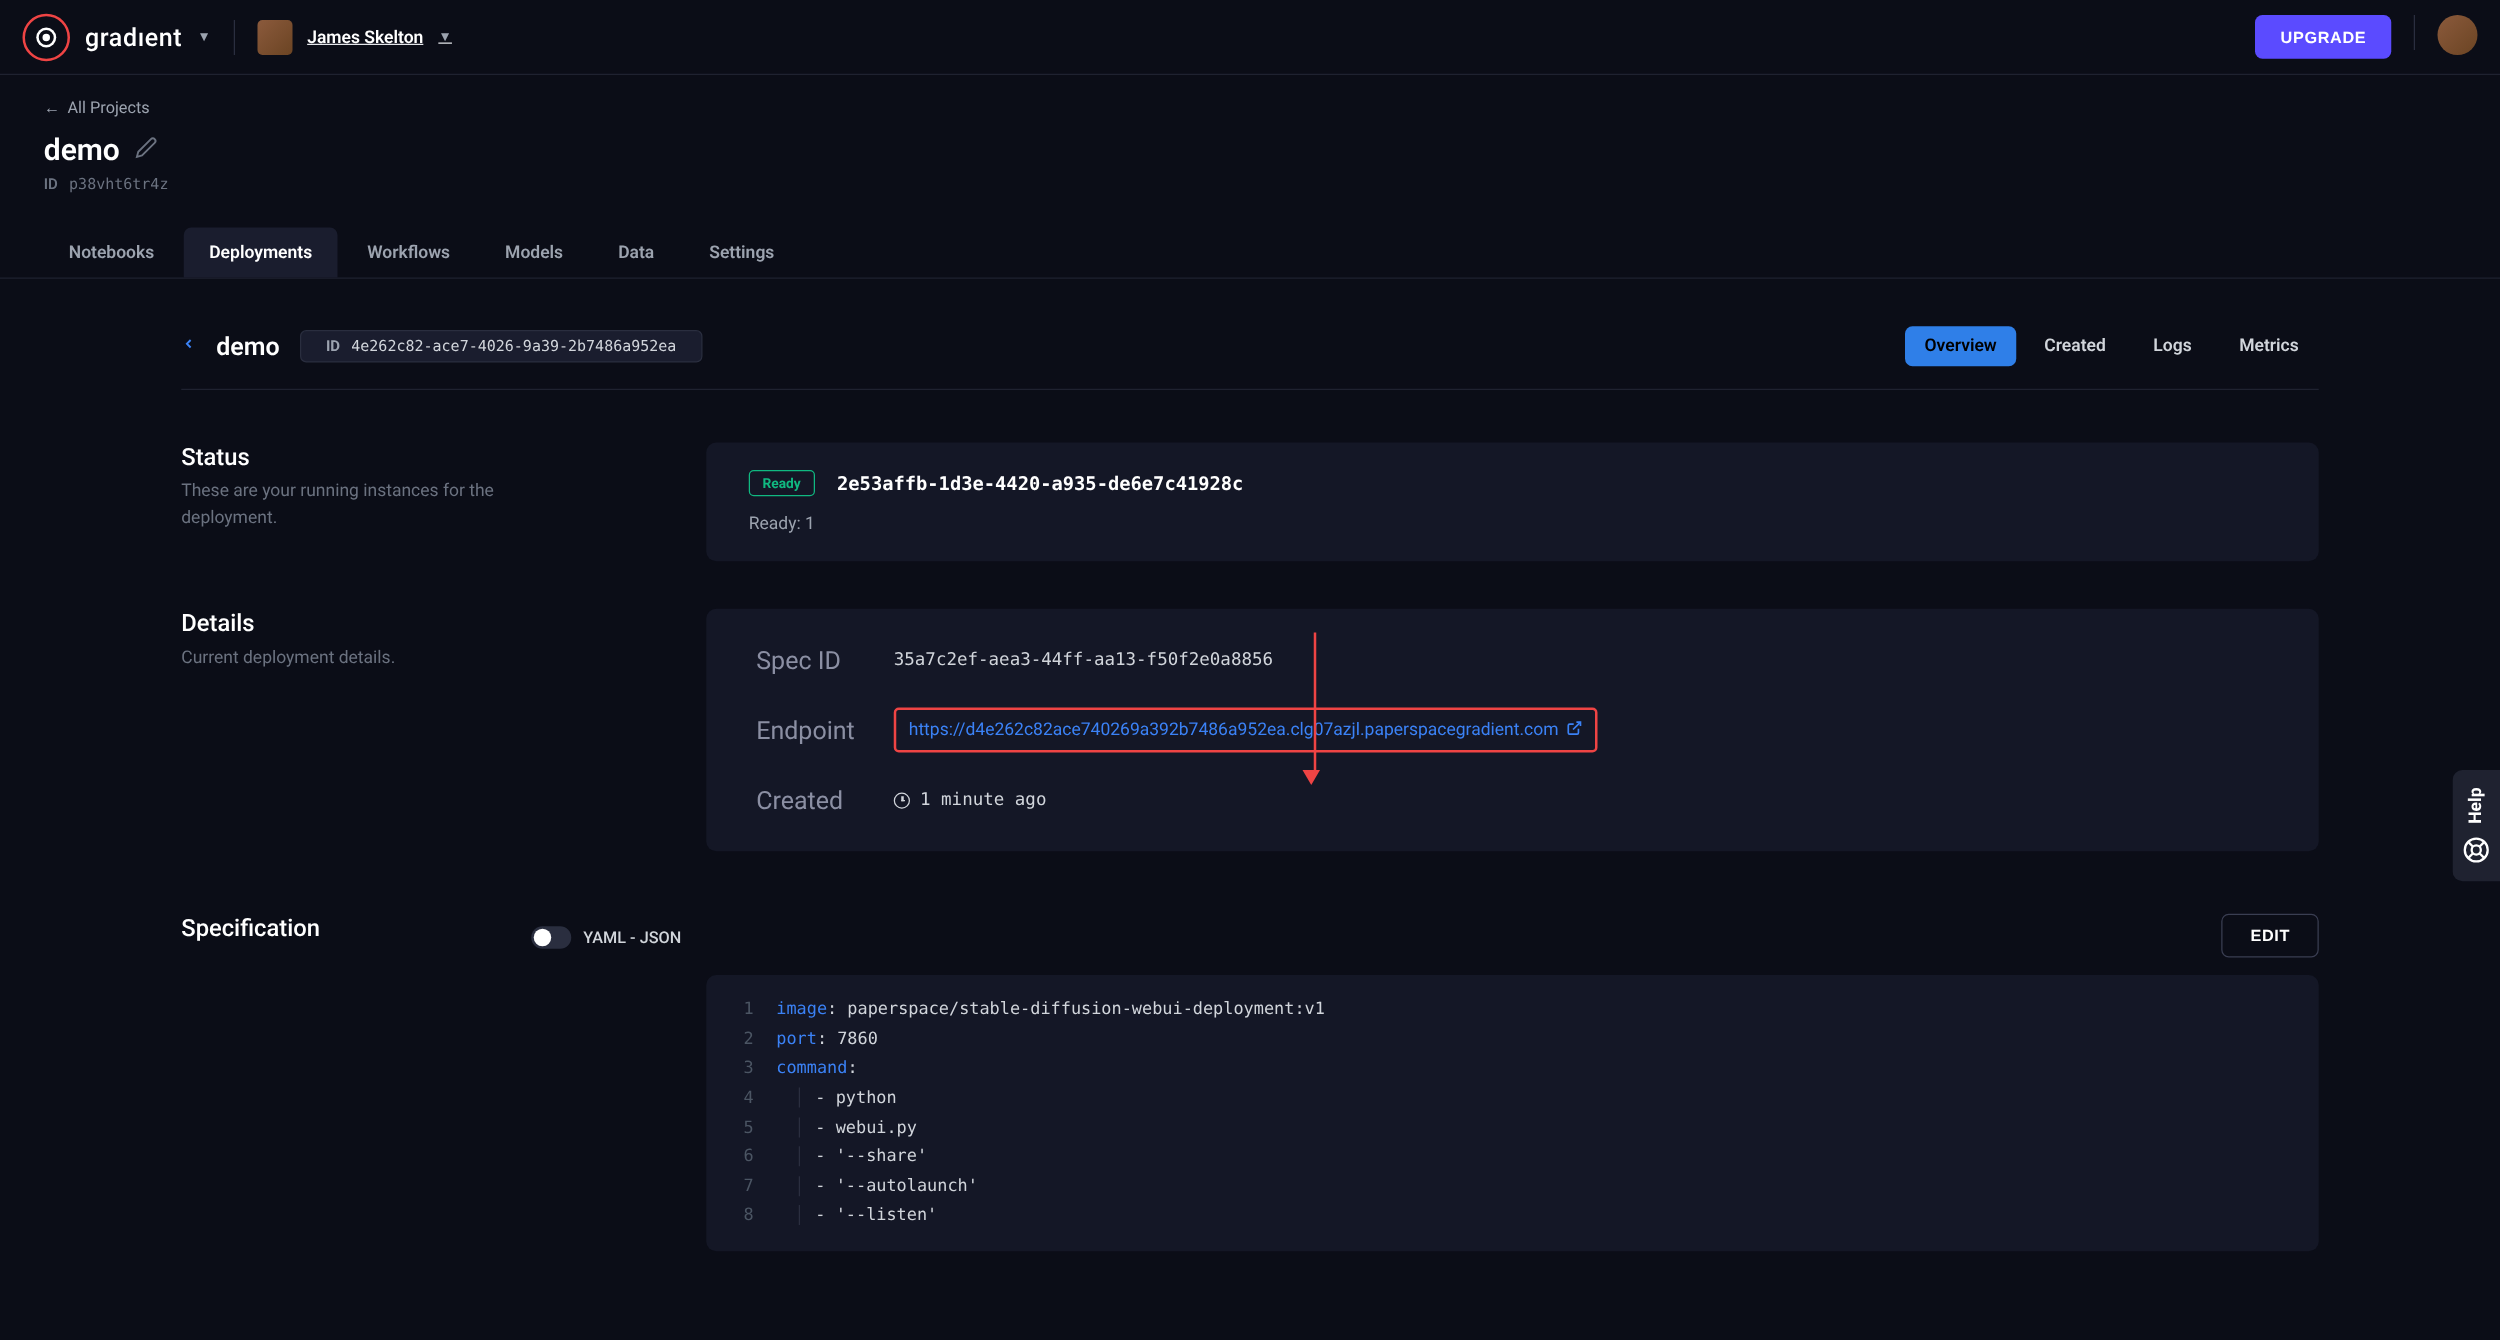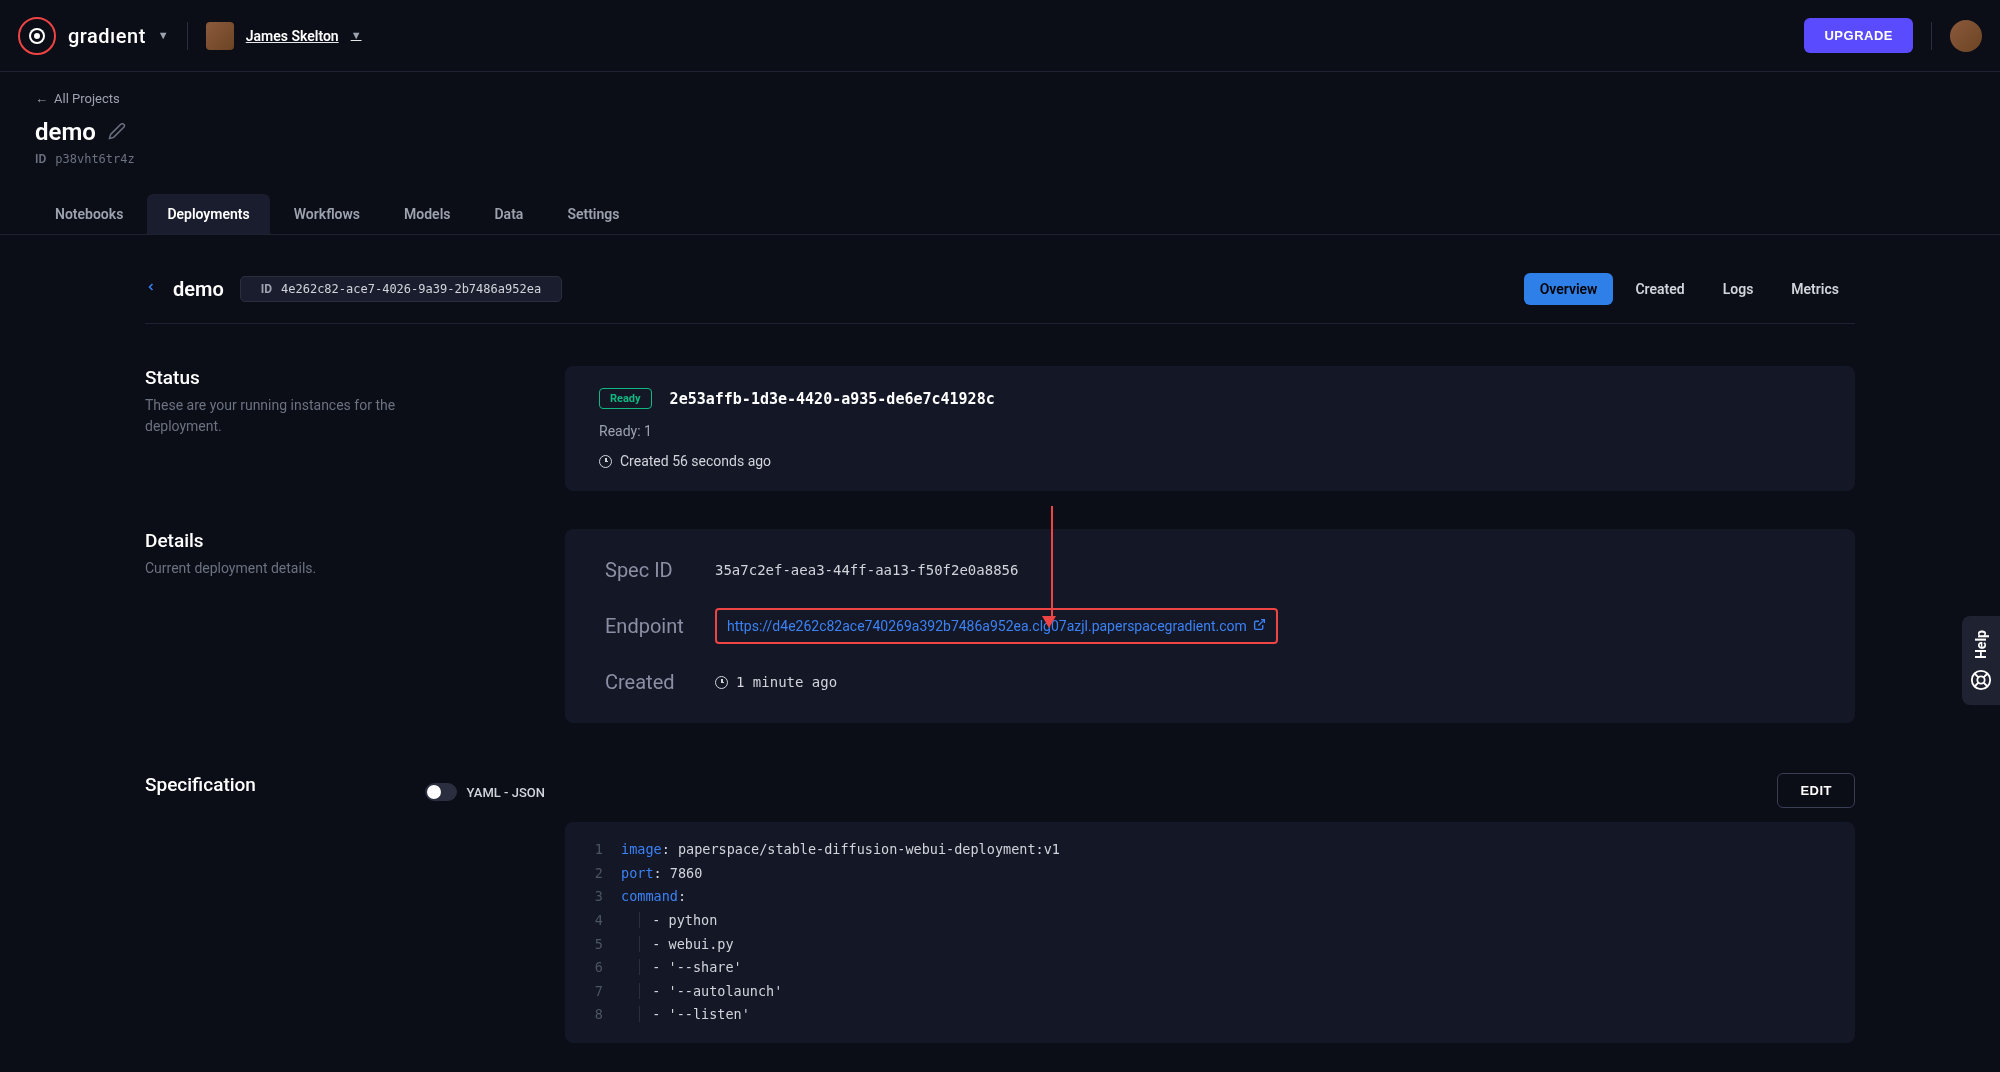--- a/index.html
+++ b/index.html
@@ -8,42 +8,42 @@
   color: #e5e7eb;
   font-family: -apple-system, BlinkMacSystemFont, "Segoe UI", Roboto, sans-serif;
   font-size: 14px;
   width: 2000px;
   height: 1072px;
   overflow: hidden;
 }
 
 
 .header {
-  height: 72px;
+  height: 60px;
   border-bottom: 1px solid #1f2230;
   display: flex;
   align-items: center;
   padding: 0 18px;
   justify-content: space-between;
 }
 .header-left { display: flex; align-items: center; gap: 18px; }
 .logo-group { display: flex; align-items: center; gap: 12px; }
 .logo-circle {
   width: 38px; height: 38px; border: 2px solid #ef4444; border-radius: 50%;
   display: flex; align-items: center; justify-content: center;
 }
 .logo-inner { width: 12px; height: 12px; background: #fff; border-radius: 50%; border: 3px solid #0b0d17; box-shadow: 0 0 0 2px #fff; }
 .logo-text { font-size: 20px; font-weight: 500; color: #fff; letter-spacing: 0.5px; position: relative;}
 .chevron-down { color: #9ca3af; font-size: 11px; }
 .divider { width: 1px; height: 28px; background: #2a2e3f; }
 .user-group { display: flex; align-items: center; gap: 12px; text-decoration: underline; }
 .avatar { width: 28px; height: 28px; border-radius: 4px; background: linear-gradient(135deg, #8b5a3c, #6b4423); }
 .avatar-round { width: 32px; height: 32px; border-radius: 50%; background: linear-gradient(135deg, #8b5a3c, #6b4423); }
 .user-name { color: #fff; font-weight: 600; font-size: 14px; }
-.header-right { display: flex; align-items: center; gap: 18px; }
+.header-right { display: flex; align-items: flex-start; gap: 18px; }
 .upgrade-btn {
   background: #5b4bff; color: #fff; border: none; padding: 10px 20px;
   border-radius: 6px; font-weight: 700; font-size: 13px; letter-spacing: 0.5px;
 }
 
 
 .project-header { padding: 18px 35px 0; }
 .back-link { color: #9ca3af; font-size: 13px; text-decoration: none; display: inline-flex; align-items: center; gap: 6px; }
 .project-title-row { display: flex; align-items: center; gap: 12px; margin-top: 12px; }
 .project-title { font-size: 24px; font-weight: 600; color: #fff; }
@@ -202,24 +202,20 @@
     <div class="section-side">
       <div class="section-title">Status</div>
       <div class="section-desc">These are your running instances for the deployment.</div>
     </div>
     <div class="section-body">
       <div class="status-row1">
         <span class="ready-badge">Ready</span>
         <span class="instance-id">2e53affb-1d3e-4420-a935-de6e7c41928c</span>
       </div>
       <div class="ready-count">Ready: 1</div>
-      <div class="created-row">
-        <span class="clock-icon"></span>
-        <span>Created 56 seconds ago</span>
-      </div>
     </div>
   </div>
 
   <div class="section" style="margin-top: 38px;">
     <div class="section-side">
       <div class="section-title">Details</div>
       <div class="section-desc">Current deployment details.</div>
     </div>
     <div class="section-body" style="padding: 16px 40px;">
       <div class="detail-row">

